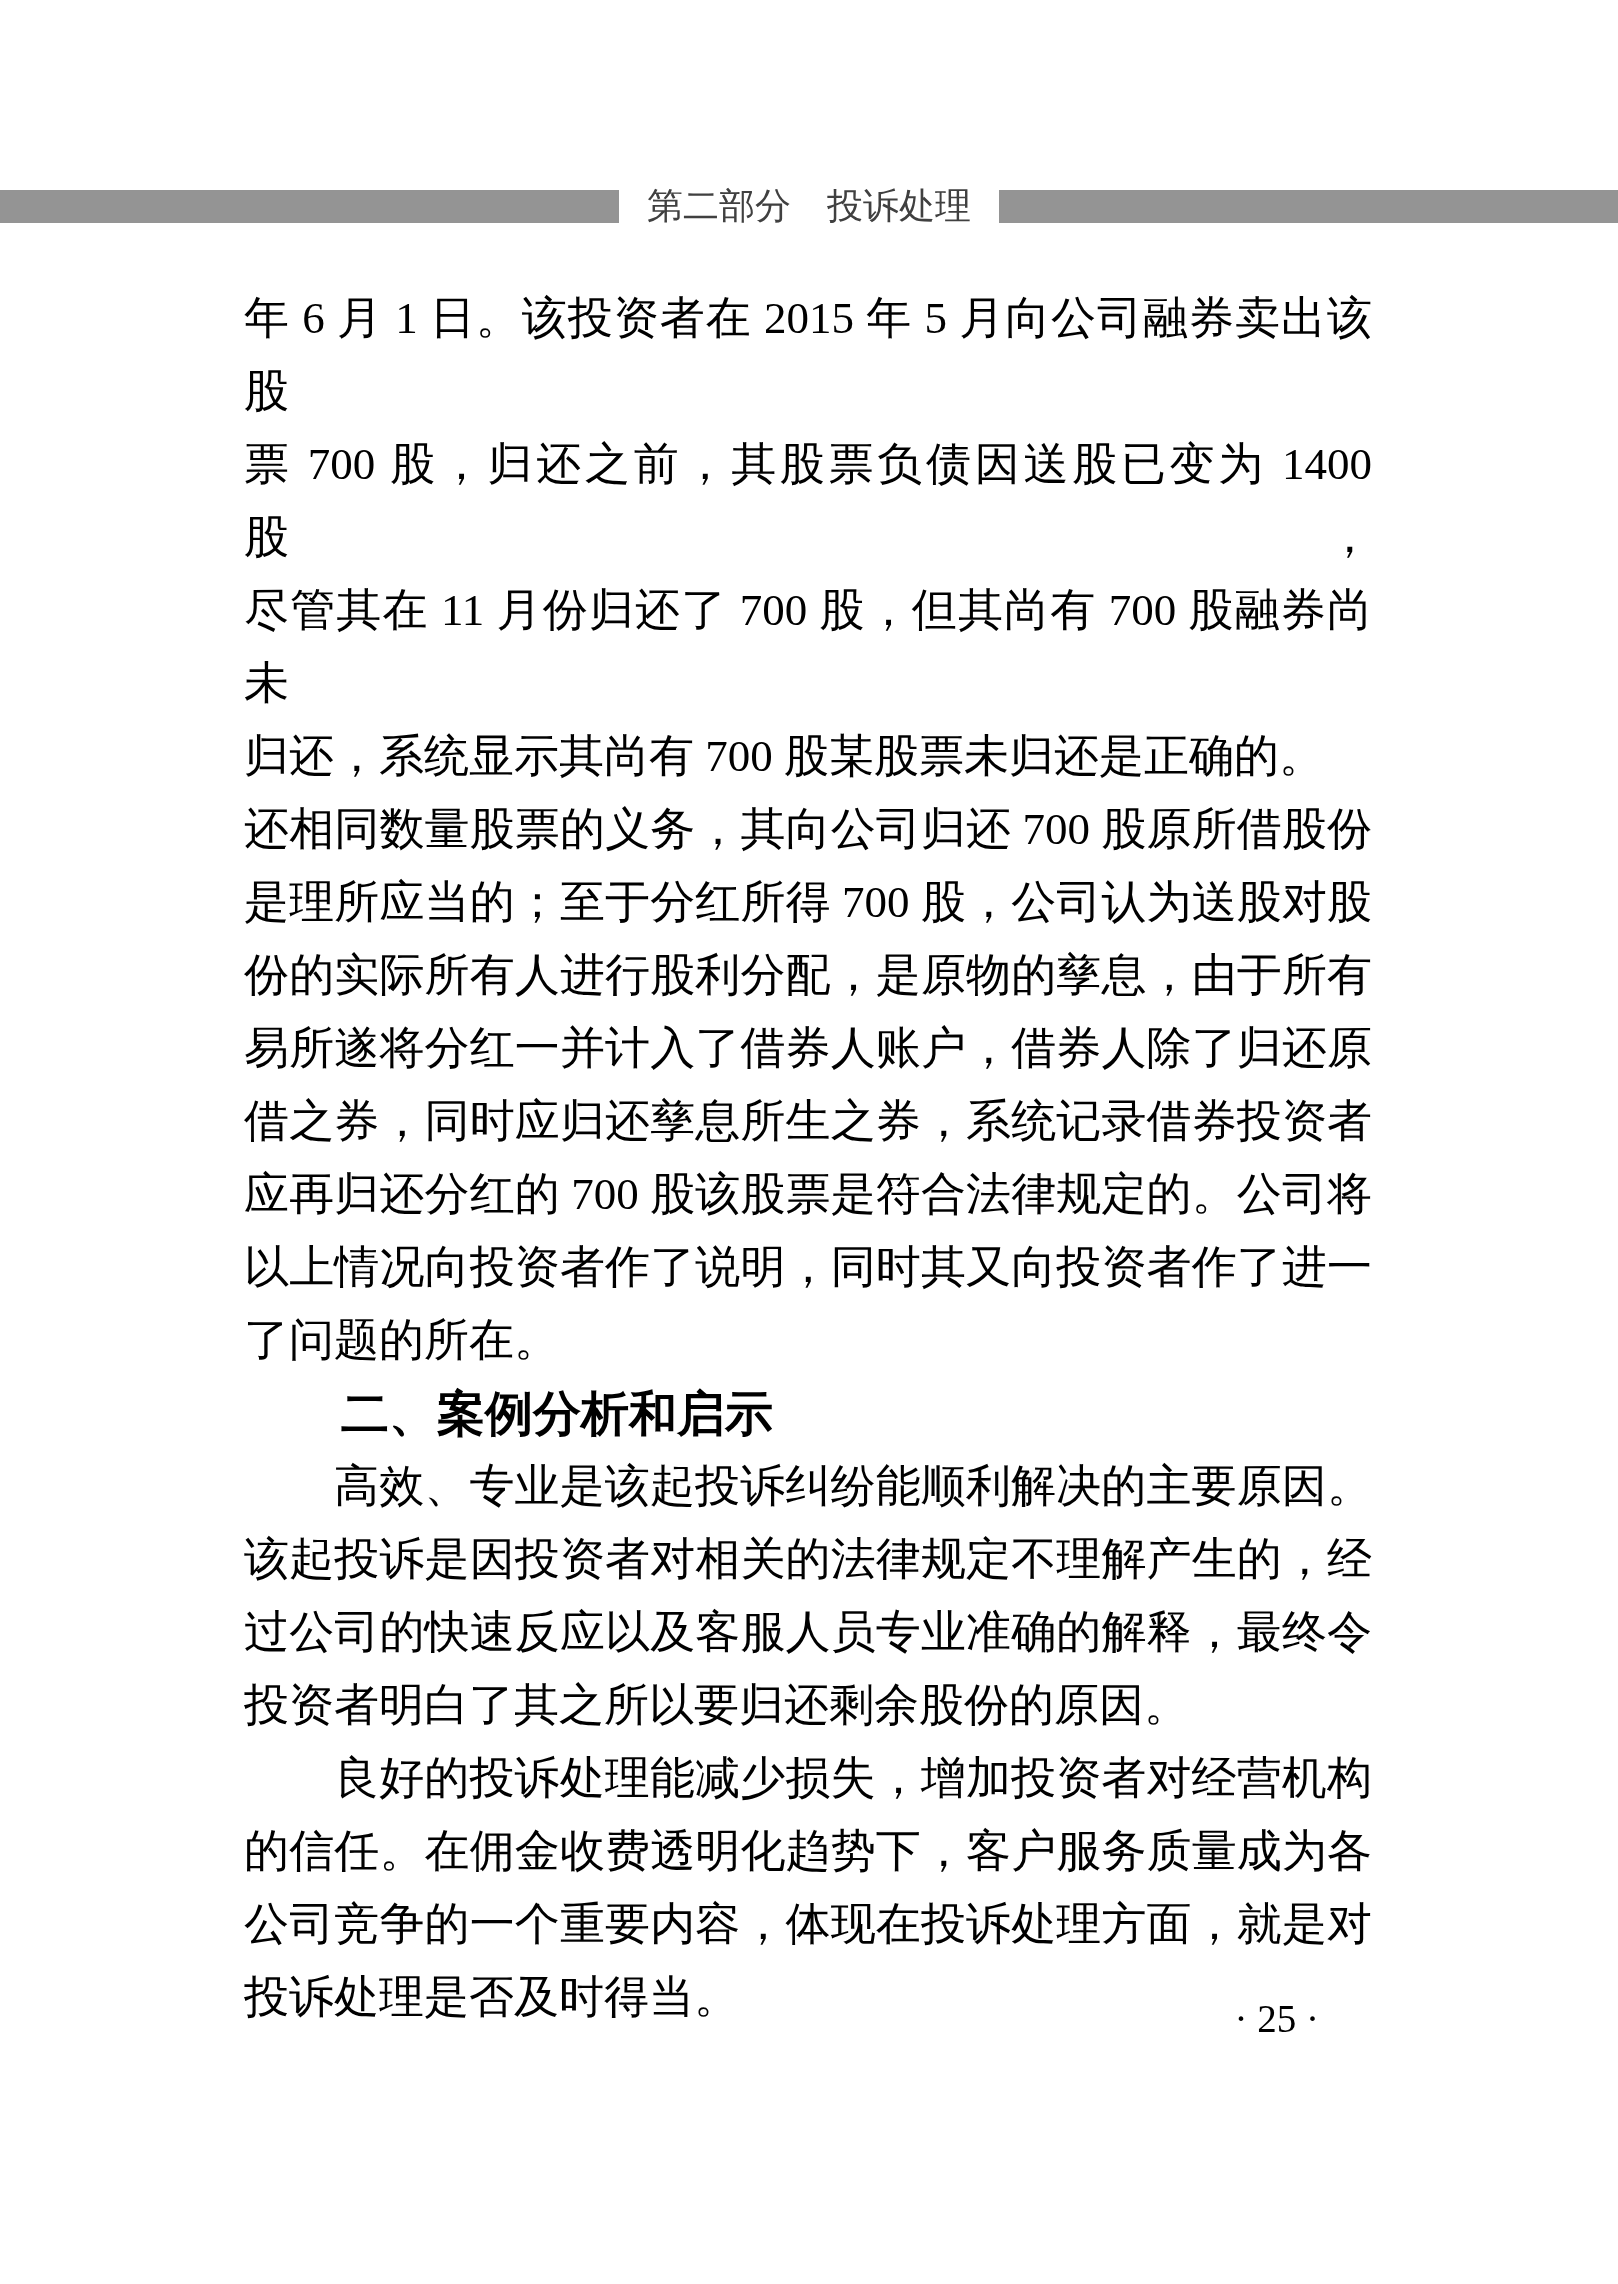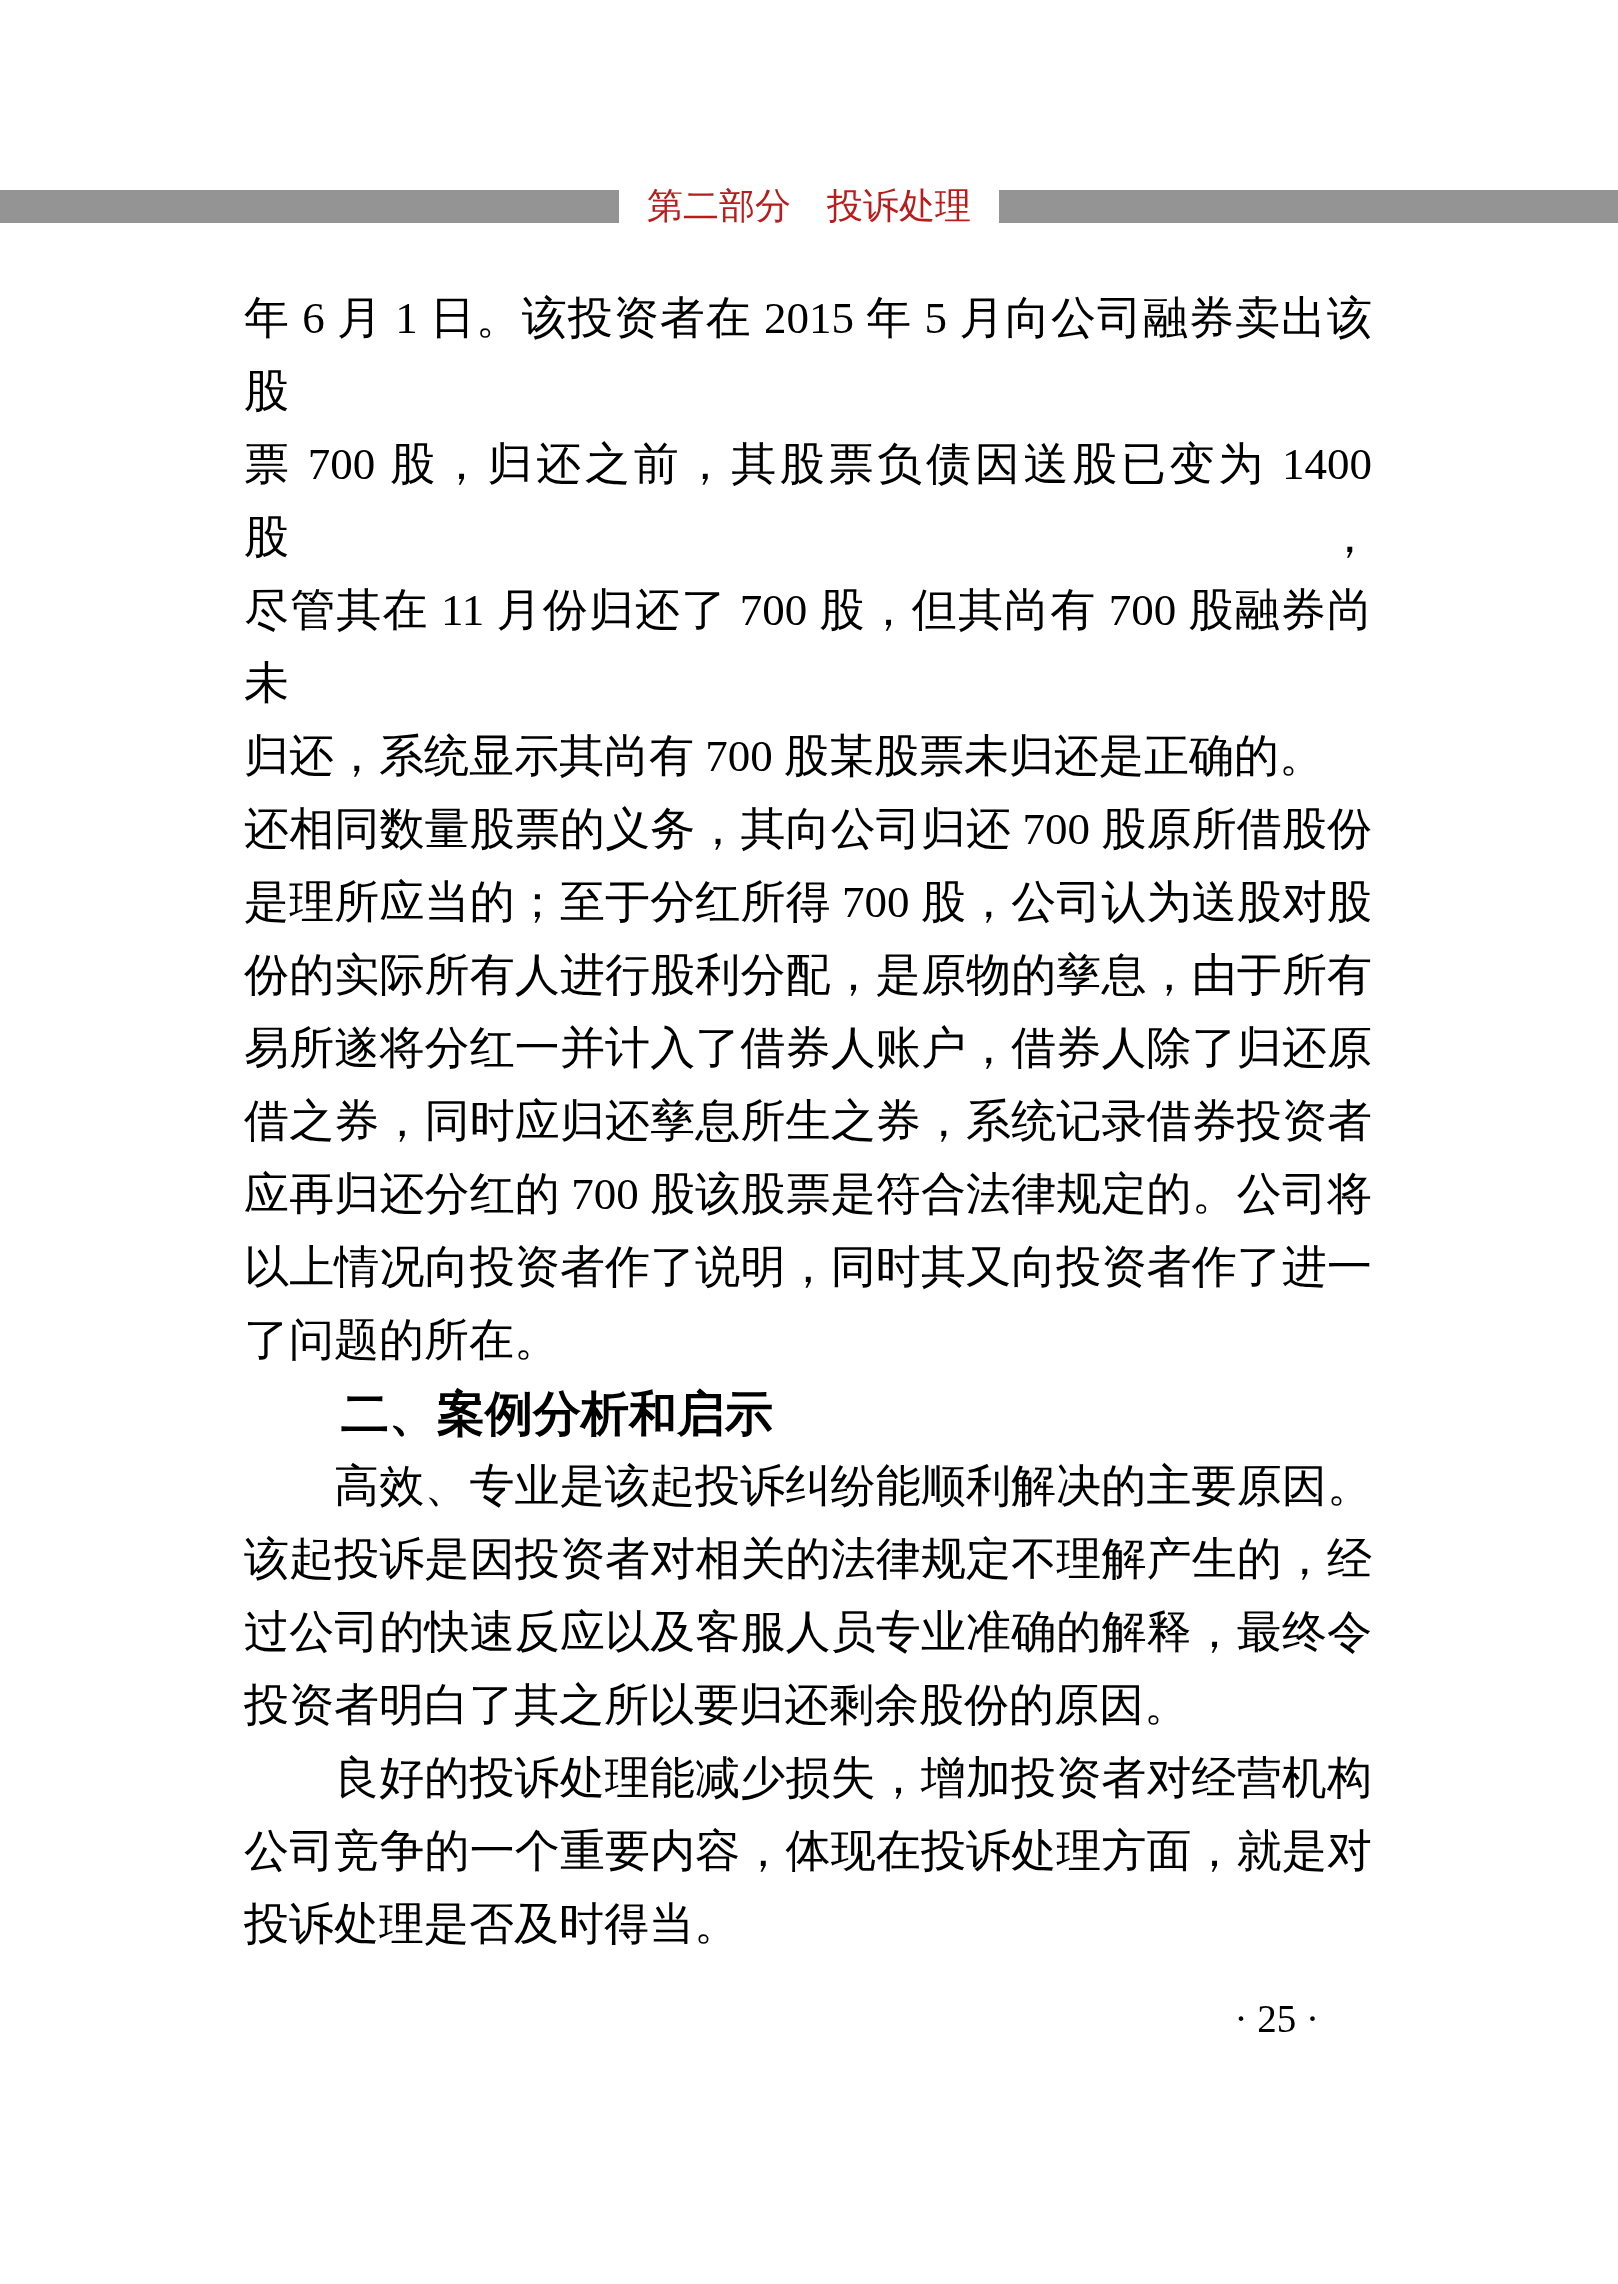--- a/index.html
+++ b/index.html
@@ -35,21 +35,21 @@
     flex: 0 0 auto;
     display: flex;
     align-items: flex-start;
     column-gap: 36px;
     padding: 0 28px;
     white-space: nowrap;
     font-family: "Liberation Sans", "DejaVu Sans", sans-serif;
     font-size: 36px;
     font-weight: 500;
     line-height: 1;
-    color: #b91c1c;
+    color: #404040;
   }
 
   
   .text-block {
     position: absolute;
     top: 282px;
     left: 244px;
     width: 1128px;
     font-family: "Liberation Serif", "DejaVu Serif", serif;
     font-size: 45px;
@@ -115,20 +115,21 @@
     <div class="line">借之券，同时应归还孳息所生之券，系统记录借券投资者</div>
     <div class="line">应再归还分红的 700 股该股票是符合法律规定的。公司将</div>
     <div class="line">以上情况向投资者作了说明，同时其又向投资者作了进一</div>
     <div class="line end">了问题的所在。</div>
     <div class="line heading">二、案例分析和启示</div>
     <div class="line indent">高效、专业是该起投诉纠纷能顺利解决的主要原因。</div>
     <div class="line">该起投诉是因投资者对相关的法律规定不理解产生的，经</div>
     <div class="line">过公司的快速反应以及客服人员专业准确的解释，最终令</div>
     <div class="line end">投资者明白了其之所以要归还剩余股份的原因。</div>
     <div class="line indent">良好的投诉处理能减少损失，增加投资者对经营机构</div>
+    <div class="line">的信任。在佣金收费透明化趋势下，客户服务质量成为各</div>
     <div class="line">公司竞争的一个重要内容，体现在投诉处理方面，就是对</div>
     <div class="line end">投诉处理是否及时得当。</div>
   </div>
 
   <div class="page-number">· 25 ·</div>
 
 </div>
 
 
 </body></html>

